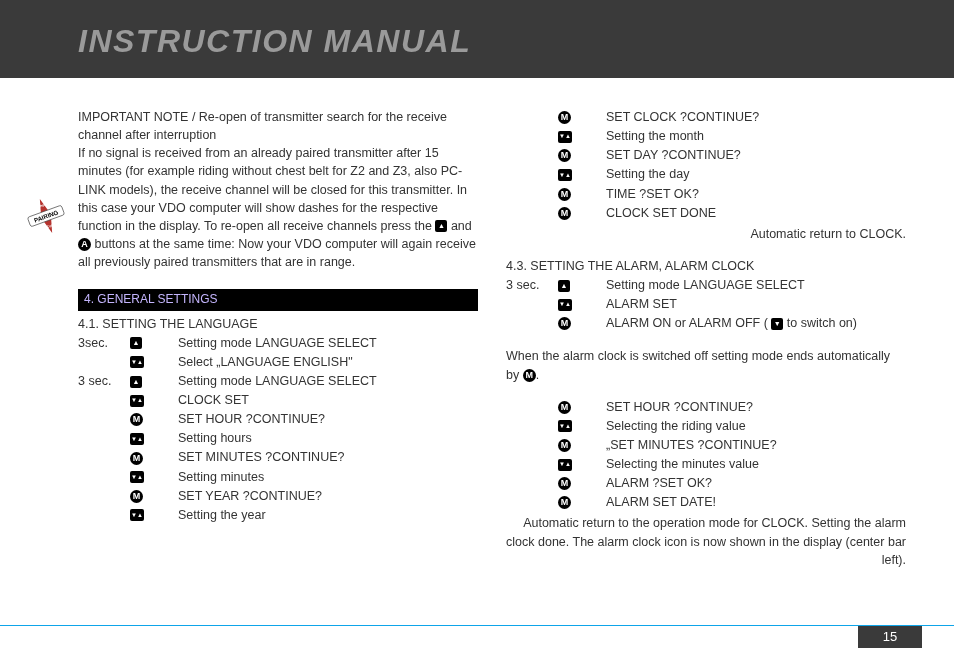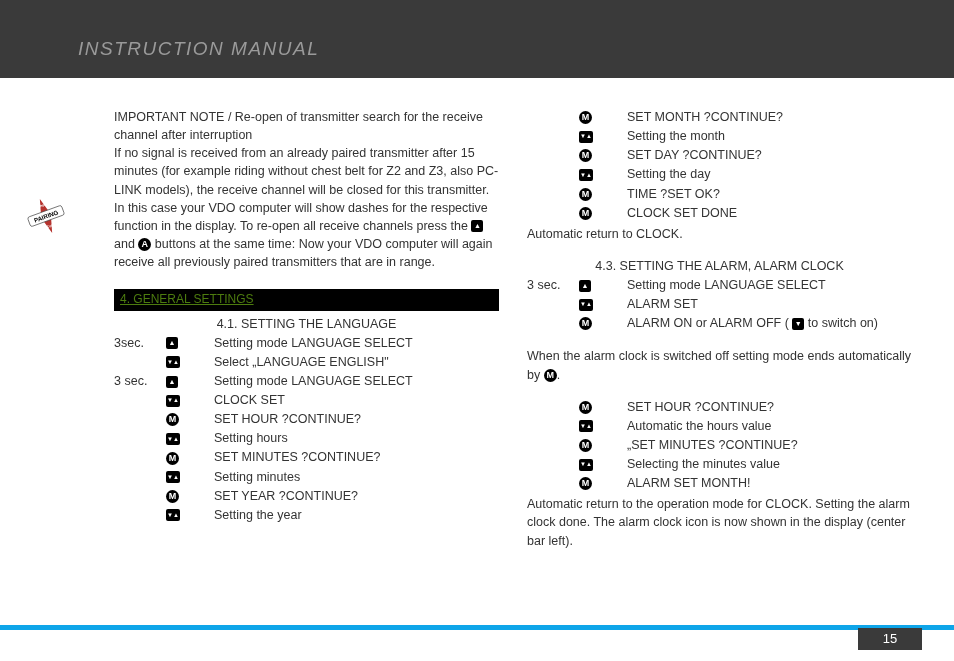--- a/index.html
+++ b/index.html
@@ -11,48 +11,47 @@
     position: relative;
   }
   .topbar {
     width: 100%; height: 78px;
     background: #3a3a3a;
     display: flex; align-items: flex-end;
     padding: 0 0 18px 78px;
   }
   .title {
     font-style: italic;
-    font-weight: 400;
-    font-size: 19px;
+    font-weight: 700;
+    font-size: 32px;
     letter-spacing: 1.5px;
     color: #9a9a9a;
   }
   .content {
     display: flex;
-    padding: 30px 42px 0 114px;
+    padding: 30px 42px 0 78px;
     gap: 28px;
     font-size: 12.5px;
     line-height: 1.45;
     color: #333;
   }
   .col { width: 400px; }
   .para { margin-bottom: 18px; }
   .section-bar {
-    background: #000; color: #4d7c0f;
+    background: #000; color: #c4b5fd;
     font-size: 12px; padding: 2px 6px;
     display: inline-block; width: 100%;
     margin-bottom: 2px;
-    text-decoration: underline;
-  }
-  .subhead { margin-top: 2px; margin-bottom: 1px; text-align: center; }
+  }
+  .subhead { margin-top: 2px; margin-bottom: 1px; }
   table.steps { border-collapse: collapse; }
   table.steps td { vertical-align: top; padding: 0 4px 1px 0; font-size: 12.5px; }
   td.c1 { width: 52px; }
   td.c2 { width: 48px; white-space: nowrap; }
-  .note { margin-top: 2px; margin-bottom: 14px; }
+  .note { margin-top: 2px; margin-bottom: 14px; text-align: right; }
   .icon {
     display: inline-flex;
     align-items: center; justify-content: center;
     background: #000; color: #fff;
     height: 12px;
     font-size: 8px;
     font-weight: bold;
     border-radius: 2px;
     padding: 0 2px;
     vertical-align: middle;
@@ -67,21 +66,21 @@
   .icon-dn1::before { content: "\25BC"; font-size: 7px;}
   .pairing-badge {
     position: absolute;
     left: 22px; top: 192px;
     width: 48px; height: 48px;
   }
   .bottom-bar {
     position: absolute;
     left: 0; right: 0; bottom: 14px;
     height: 22px;
-    border-top: 5px solid #0ea5e9;
+    border-top: 1px solid #0ea5e9;
     display: flex; justify-content: flex-end;
     align-items: center;
     padding-right: 32px;
   }
   .page-num {
     background: #3a3a3a; color: #fff;
     height: 22px; width: 64px;
     display: flex; align-items: center; justify-content: center;
     font-size: 13px;
   }
@@ -179,21 +178,21 @@
     </tbody>
       </table>
   </div>
 
   <div class="col">
     <table class="steps">
       <tbody>
           <tr>
             <td class="c1"></td>
             <td class="c2"><span class="icon r icon-m"></span></td>
-            <td>SET MONTH ?CONTINUE?</td>
+            <td>SET CLOCK ?CONTINUE?</td>
           </tr>
       <tr>
             <td class="c1"></td>
             <td class="c2"><span class="icon icon-updn"></span></td>
             <td>Setting the month</td>
           </tr>
       <tr>
             <td class="c1"></td>
             <td class="c2"><span class="icon r icon-m"></span></td>
             <td>SET DAY ?CONTINUE?</td>
@@ -243,36 +242,41 @@
     <table class="steps">
       <tbody>
           <tr>
             <td class="c1"></td>
             <td class="c2"><span class="icon r icon-m"></span></td>
             <td>SET HOUR ?CONTINUE?</td>
           </tr>
       <tr>
             <td class="c1"></td>
             <td class="c2"><span class="icon icon-updn"></span></td>
-            <td>Automatic the hours value</td>
+            <td>Selecting the riding value</td>
           </tr>
       <tr>
             <td class="c1"></td>
             <td class="c2"><span class="icon r icon-m"></span></td>
             <td>„SET MINUTES ?CONTINUE?</td>
           </tr>
       <tr>
             <td class="c1"></td>
             <td class="c2"><span class="icon icon-updn"></span></td>
             <td>Selecting the minutes value</td>
           </tr>
       <tr>
             <td class="c1"></td>
             <td class="c2"><span class="icon r icon-m"></span></td>
-            <td>ALARM SET MONTH!</td>
+            <td>ALARM ?SET OK?</td>
+          </tr>
+      <tr>
+            <td class="c1"></td>
+            <td class="c2"><span class="icon r icon-m"></span></td>
+            <td>ALARM SET DATE!</td>
           </tr>
     </tbody>
       </table>
     <div class="note">Automatic return to the operation mode for CLOCK. Setting the alarm clock done. The alarm clock icon is now shown in the display (center bar left).</div>
   </div>
 
 </div>
 
 <div class="bottom-bar">
   <div class="page-num">15</div>

